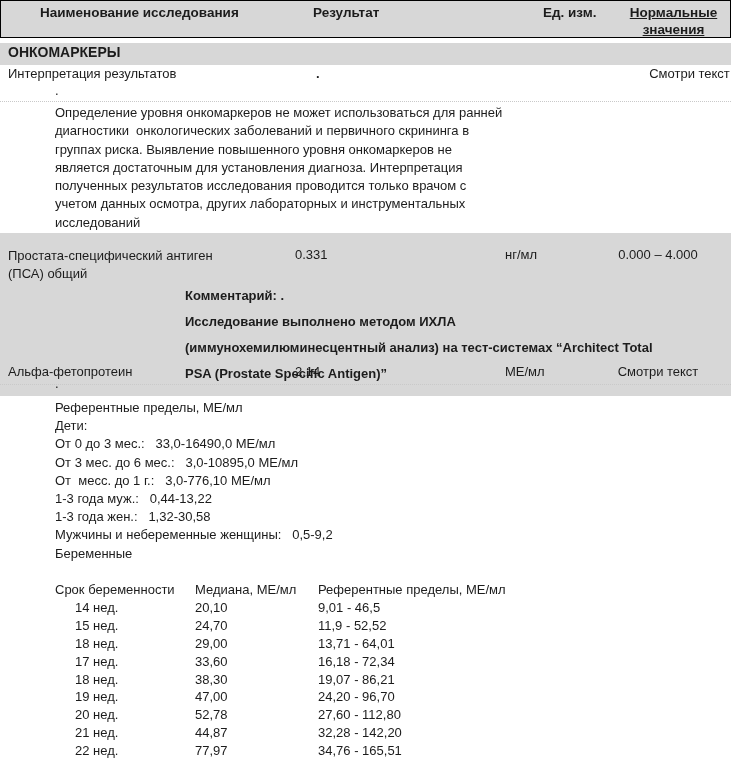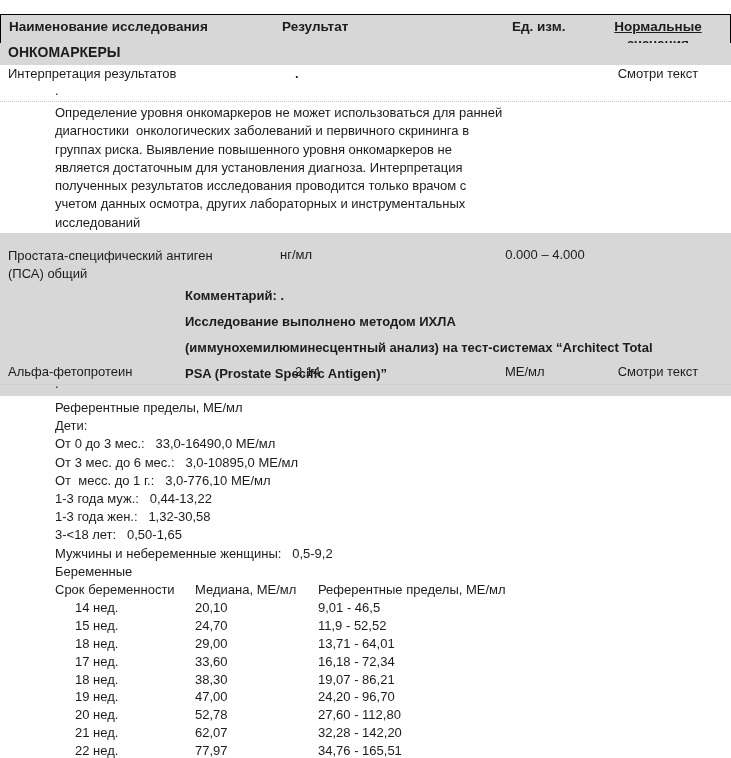--- a/index.html
+++ b/index.html
@@ -13,34 +13,34 @@
     position:absolute; left:0; right:0;
     display:grid; grid-template-columns:280px 225px 80px auto;
     align-items:start;
   }
   .c1 { padding-left:8px; }
   .c2 { padding-left:15px; }
   .c3 { }
   .c4 { text-align:center; }
 
   .header-row {
-    top:14px; height:38px; box-sizing:border-box;
+    top:0; height:38px; box-sizing:border-box;
     background:#d7d7d7; border:1.5px solid #000;
-    font-weight:bold; font-size:13.5px; padding-top:4px;
+    font-weight:bold; font-size:13.5px; padding-top:4px;padding-left:31px;
   }
   .header-row .c3 { padding-left:6px; }
   .header-row .c4 { white-space:pre-line; line-height:16.5px;text-decoration:underline; }
 
   .section-band {
     position:absolute; left:0; right:0; top:43px; height:22px;
     background:#d7d7d7; font-weight:bold; font-size:14px;
     line-height:18px; padding-left:8px; box-sizing:border-box;
   }
 
-  .row-interp { top:66px; }
+  .row-interp { top:66px;gap:21px; }
   .row-interp .c2 { font-weight:bold; }
 
   .sub-dot { position:absolute; left:55px; line-height:14px; }
   .dot-interp { top:84px; }
   .dot-afp  { top:377px; }
 
   .sep { position:absolute; left:0; right:0; border-top:1px dotted #c9c9c9; }
   .sep1 { top:101px; }
   .sep2 { top:384px; }
 
@@ -106,20 +106,21 @@
 группах риска. Выявление повышенного уровня онкомаркеров не
 является достаточным для установления диагноза. Интерпретация
 полученных результатов исследования проводится только врачом с
 учетом данных осмотра, других лабораторных и инструментальных
 исследований</div>
 
   <div class="psa-block">
     <div class="grid-row row-psa">
       <div class="c1">Простата-специфический антиген
 (ПСА) общий</div>
+      <div class="c2">0.331</div>
       <div class="c3">нг/мл</div>
       <div class="c4">0.000 – 4.000</div>
     </div>
     <div class="psa-comment">Комментарий: .
 Исследование выполнено методом ИХЛА
 (иммунохемилюминесцентный анализ) на тест-системах “Architect Total
 PSA (Prostate Specific Antigen)”</div>
   </div>
 
   <div class="grid-row row-afp">
@@ -132,21 +133,20 @@
   <div class="sub-dot dot-afp">.</div>
 
   <div class="afp-ref">
       <div class="ref-line">Референтные пределы, МЕ/мл</div>
       <div class="ref-line">Дети:</div>
       <div class="ref-line">От 0 до 3 мес.:   33,0-16490,0 МЕ/мл</div>
       <div class="ref-line">От 3 мес. до 6 мес.:   3,0-10895,0 МЕ/мл</div>
       <div class="ref-line">От  месс. до 1 г.:   3,0-776,10 МЕ/мл</div>
       <div class="ref-line">1-3 года муж.:   0,44-13,22</div>
       <div class="ref-line">1-3 года жен.:   1,32-30,58</div>
-      <div class="ref-line">3-&lt;18 лет:   0,50-1,65</div>
       <div class="ref-line">Мужчины и небеременные женщины:   0,5-9,2</div>
       <div class="ref-line">Беременные</div>
     </div>
 
   <div class="preg-header">
     <span class="h1">Срок беременности</span>
     <span class="h2">Медиана, МЕ/мл</span>
     <span class="h3">Референтные пределы, МЕ/мл</span>
   </div>
   <div class="preg-body">
@@ -180,21 +180,21 @@
         <span class="m">47,00</span>
         <span class="r">24,20 - 96,70</span>
       </div>
       <div class="preg-row">
         <span class="w">20 нед.</span>
         <span class="m">52,78</span>
         <span class="r">27,60 - 112,80</span>
       </div>
       <div class="preg-row">
         <span class="w">21 нед.</span>
-        <span class="m">62,07</span>
+        <span class="m">44,87</span>
         <span class="r">32,28 - 142,20</span>
       </div>
       <div class="preg-row">
         <span class="w">22 нед.</span>
         <span class="m">77,97</span>
         <span class="r">34,76 - 165,51</span>
       </div>
     </div>
 
 </div>

